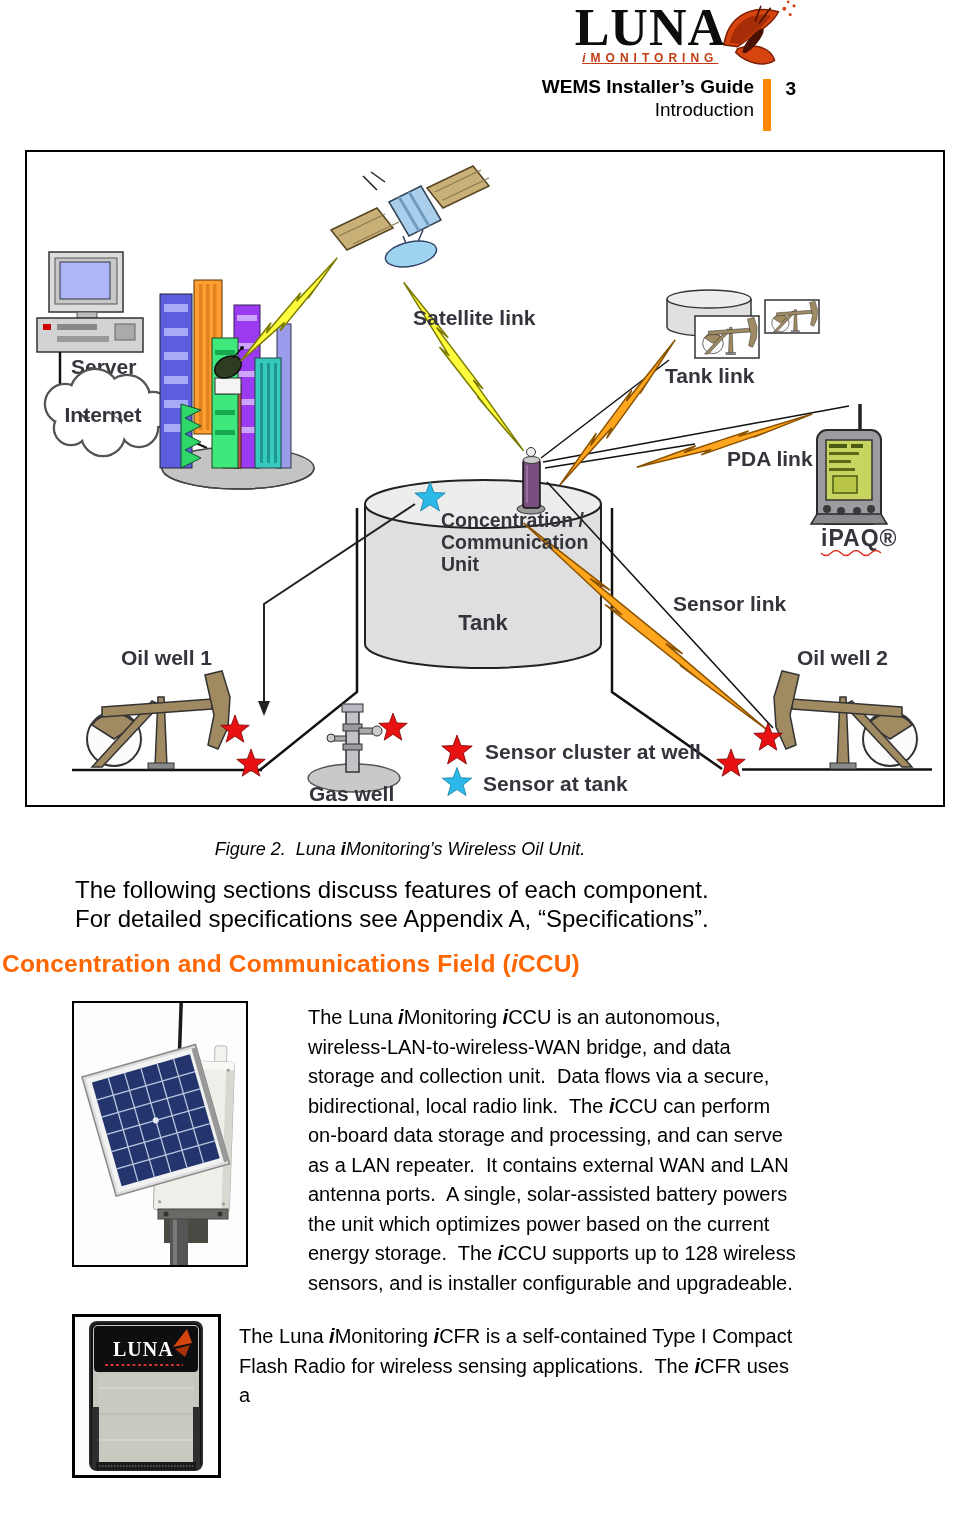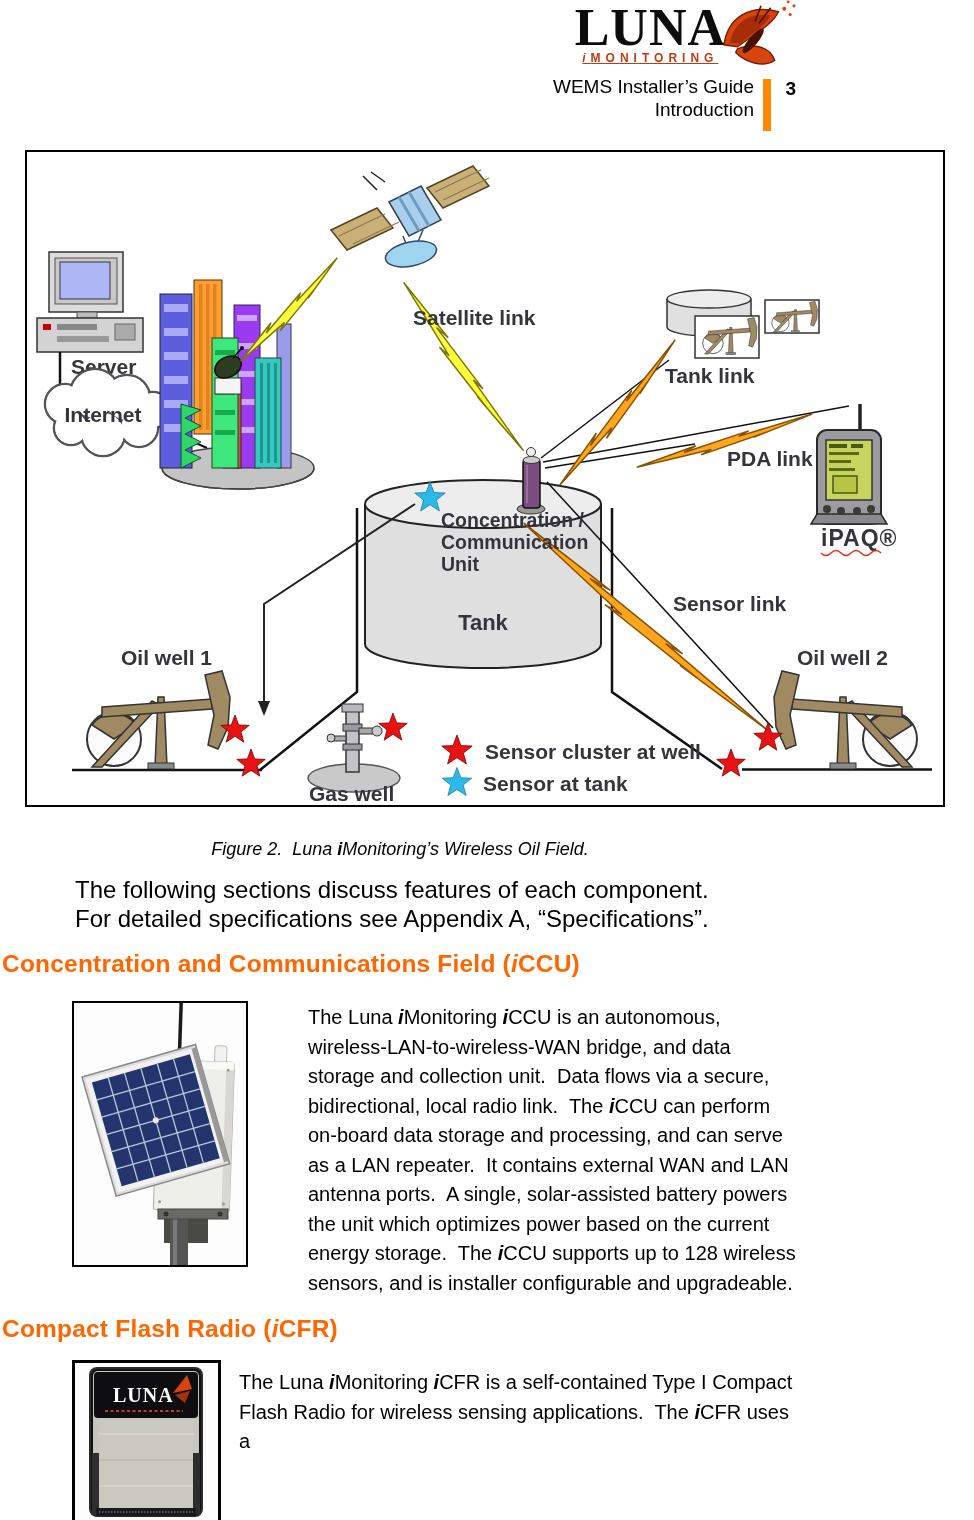--- a/index.html
+++ b/index.html
@@ -6,21 +6,21 @@
   body{width:974px;height:1520px;background:#fff;font-family:"Liberation Sans","DejaVu Sans",sans-serif;color:#000;overflow:hidden;}
   .page{position:relative;width:800px;height:1520px;background:#fff;}
 
   
   .header{position:relative;height:150px;}
   .logo-block{position:absolute;top:2px;right:74px;text-align:center;}
   .logo-word{font-family:"Liberation Serif","DejaVu Serif",serif;font-weight:bold;font-size:52px;line-height:52px;letter-spacing:1px;color:#0d0d0d;}
   .logo-sub{margin-top:-3px;font-size:12px;font-weight:bold;letter-spacing:5px;color:var(--logo_red,#c23a10);text-decoration:underline;}
   .logo-sub .bi{font-style:italic;}
   .butterfly{position:absolute;top:0;right:2px;width:78px;height:72px;}
-  .doc-title{position:absolute;top:76px;right:46px;font-size:19px;font-weight:normal;}
+  .doc-title{position:absolute;top:76px;right:46px;font-size:19px;font-weight:bold;}
   .doc-subtitle{position:absolute;top:99px;right:46px;font-size:19px;font-weight:normal;}
   .accent-bar{position:absolute;top:79px;right:29px;width:8px;height:52px;background:var(--accent_bar_orange,#ff8800);}
   .page-number{position:absolute;top:78px;right:4px;font-size:19px;font-weight:bold;}
 
   
   .diagram{margin:0 0 0 25px;width:916px;height:653px;border:2px solid #000;background:#fff;}
   .fig-label{font-family:"Liberation Sans",sans-serif;font-weight:bold;fill:#34343c;}
   .caption{margin-top:32px;text-align:center;font-style:italic;font-size:18px;color:#000;}
   .caption .bi{font-weight:bold;}
 
@@ -287,21 +287,21 @@
         <use href="#star" transform="translate(704,612) scale(1.5)"></use>
       </g>
 
       <use href="#star" transform="translate(430,599) scale(1.6)" fill="var(--star_red,#E81212)" stroke="#7A0000" stroke-width="0.8"></use>
       <text class="fig-label" x="458" y="607" font-size="21">Sensor cluster at well</text>
       <use href="#star" transform="translate(430,631) scale(1.55)" fill="var(--star_cyan,#2CB8E8)" stroke="#15809F" stroke-width="0.8"></use>
       <text class="fig-label" x="456" y="639" font-size="21">Sensor at tank</text>
     </svg>
   </div>
 
-  <div class="caption"><span>Figure 2.&nbsp; Luna </span><span class="bi">i</span><span>Monitoring’s Wireless Oil Field.</span></div>
+  <div class="caption"><span>Figure 2.&nbsp; Luna </span><span class="bi">i</span><span>Monitoring’s Wireless Oil Unit.</span></div>
 
   <p class="intro"><span>The following sections discuss features of each component.&nbsp; For detailed specifications see Appendix A, “Specifications”.</span></p>
 
   <h2 class="section-heading"><span>Concentration and Communications Field (</span><span class="bi">i</span><span>CCU)</span></h2>
   <div class="sec-row row-iccu">
     <div class="photo iccu">
       <svg width="172" height="262" viewBox="0 0 172 262">
         <rect x="0" y="0" width="172" height="262" fill="#FDFDFD"></rect>
         <rect x="103" y="0" width="3.5" height="72" fill="#1A1A1A" transform="rotate(2 105 70)"></rect>
         <rect x="90" y="140" width="44" height="100" fill="#4A4A44"></rect>
@@ -329,21 +329,20 @@
             <path d="M25,8 V116 M42,8 V116 M59,8 V116 M76,8 V116 M93,8 V116"></path>
             <path d="M8,26 H110 M8,44 H110 M8,62 H110 M8,80 H110 M8,98 H110"></path>
           </g>
           <circle cx="59" cy="62" r="3" fill="#E8E8F0"></circle>
         </g>
       </svg>
     </div>
     <p><span>The Luna </span><span class="bi">i</span><span>Monitoring </span><span class="bi">i</span><span>CCU is an autonomous, wireless-LAN-to-wireless-WAN bridge, and data storage and collection unit.&nbsp; Data flows via a secure, bidirectional, local radio link.&nbsp; The </span><span class="bi">i</span><span>CCU can perform on-board data storage and processing, and can serve as a LAN repeater.&nbsp; It contains external WAN and LAN antenna ports.&nbsp; A single, solar-assisted battery powers the unit which optimizes power based on the current energy storage.&nbsp; The </span><span class="bi">i</span><span>CCU supports up to 128 wireless sensors, and is installer configurable and upgradeable.</span></p>
   </div>
 
-  <h2 class="section-heading"><span>Compact Flash Radio (</span><span class="bi">i</span><span>CFR)</span></h2>
   <div class="sec-row row-icfr">
     <div class="photo icfr">
       <svg width="143" height="158" viewBox="0 0 143 158">
         <rect x="0" y="0" width="143" height="158" fill="#FDFDFD"></rect>
         <rect x="14" y="4" width="114" height="150" rx="8" fill="#2A2A2A"></rect>
         <rect x="17" y="7" width="108" height="144" rx="6" fill="#C6C6BE" stroke="#111" stroke-width="2"></rect>
         <rect x="19" y="9" width="104" height="46" rx="4" fill="#0E0E10"></rect>
         <text x="38" y="39" font-family="Liberation Serif, DejaVu Serif, serif" font-weight="bold" font-size="20" letter-spacing="1" fill="#FFF">LUNA</text>
         <polygon points="98,30 112,12 117,26" fill="#D6450F"></polygon>
         <polygon points="100,32 115,28 110,40" fill="#A83208"></polygon>

